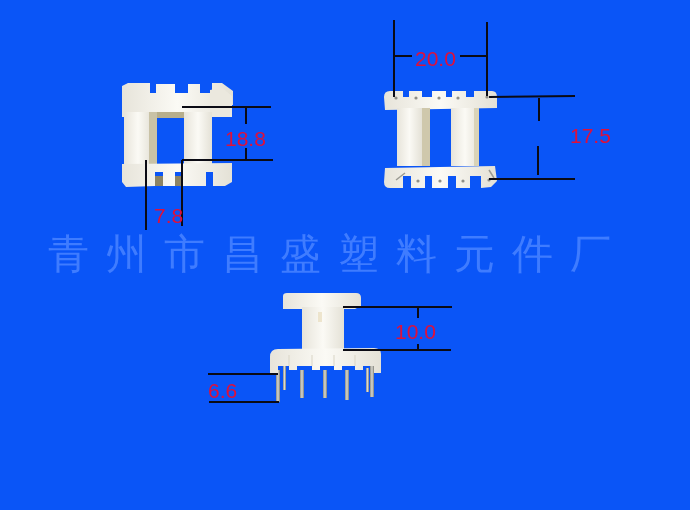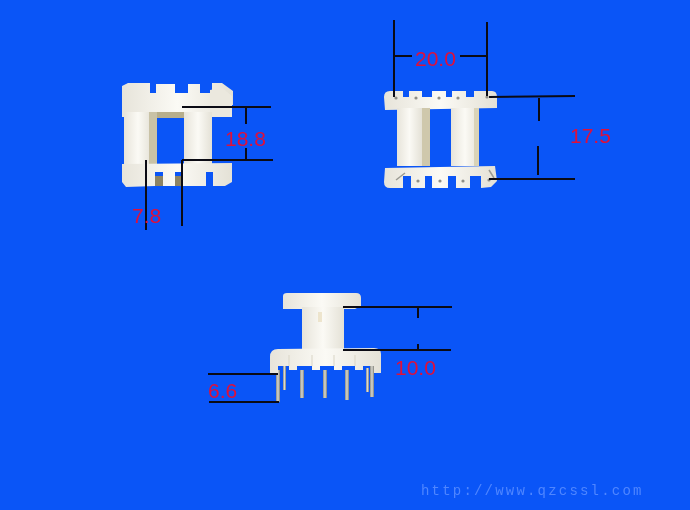--- a/index.html
+++ b/index.html
@@ -151,21 +151,21 @@
       <line x1="343" y1="307" x2="452" y2="307"></line>
       <line x1="343" y1="350" x2="451" y2="350"></line>
       <line x1="418" y1="307" x2="418" y2="318"></line>
       <line x1="418" y1="344" x2="418" y2="350"></line>
       <line x1="208" y1="374" x2="278" y2="374"></line>
       <line x1="209" y1="402" x2="279" y2="402"></line>
     </g>
   </svg>
 
   <span class="dim" style="left:225px; top:128px;">18.8</span>
-  <span class="dim" style="left:132px; top:205px;text-align:right;">7.8</span>
+  <span class="dim" style="left:154px; top:205px;text-align:right;">7.8</span>
   <span class="dim" style="left:415px; top:48px;">20.0</span>
   <span class="dim" style="left:522px; top:125px;margin-left:48px;">17.5</span>
-  <span class="dim" style="left:395px; top:321px;margin-top:36px;">10.0</span>
+  <span class="dim" style="left:395px; top:321px;">10.0</span>
   <span class="dim" style="left:208px; top:380px;">6.6</span>
 
+  <div class="watermark">青州市昌盛塑料元件厂</div>
 
-  <div class="url">http://www.qzcssl.com</div>
 </div>
 
 </body></html>

